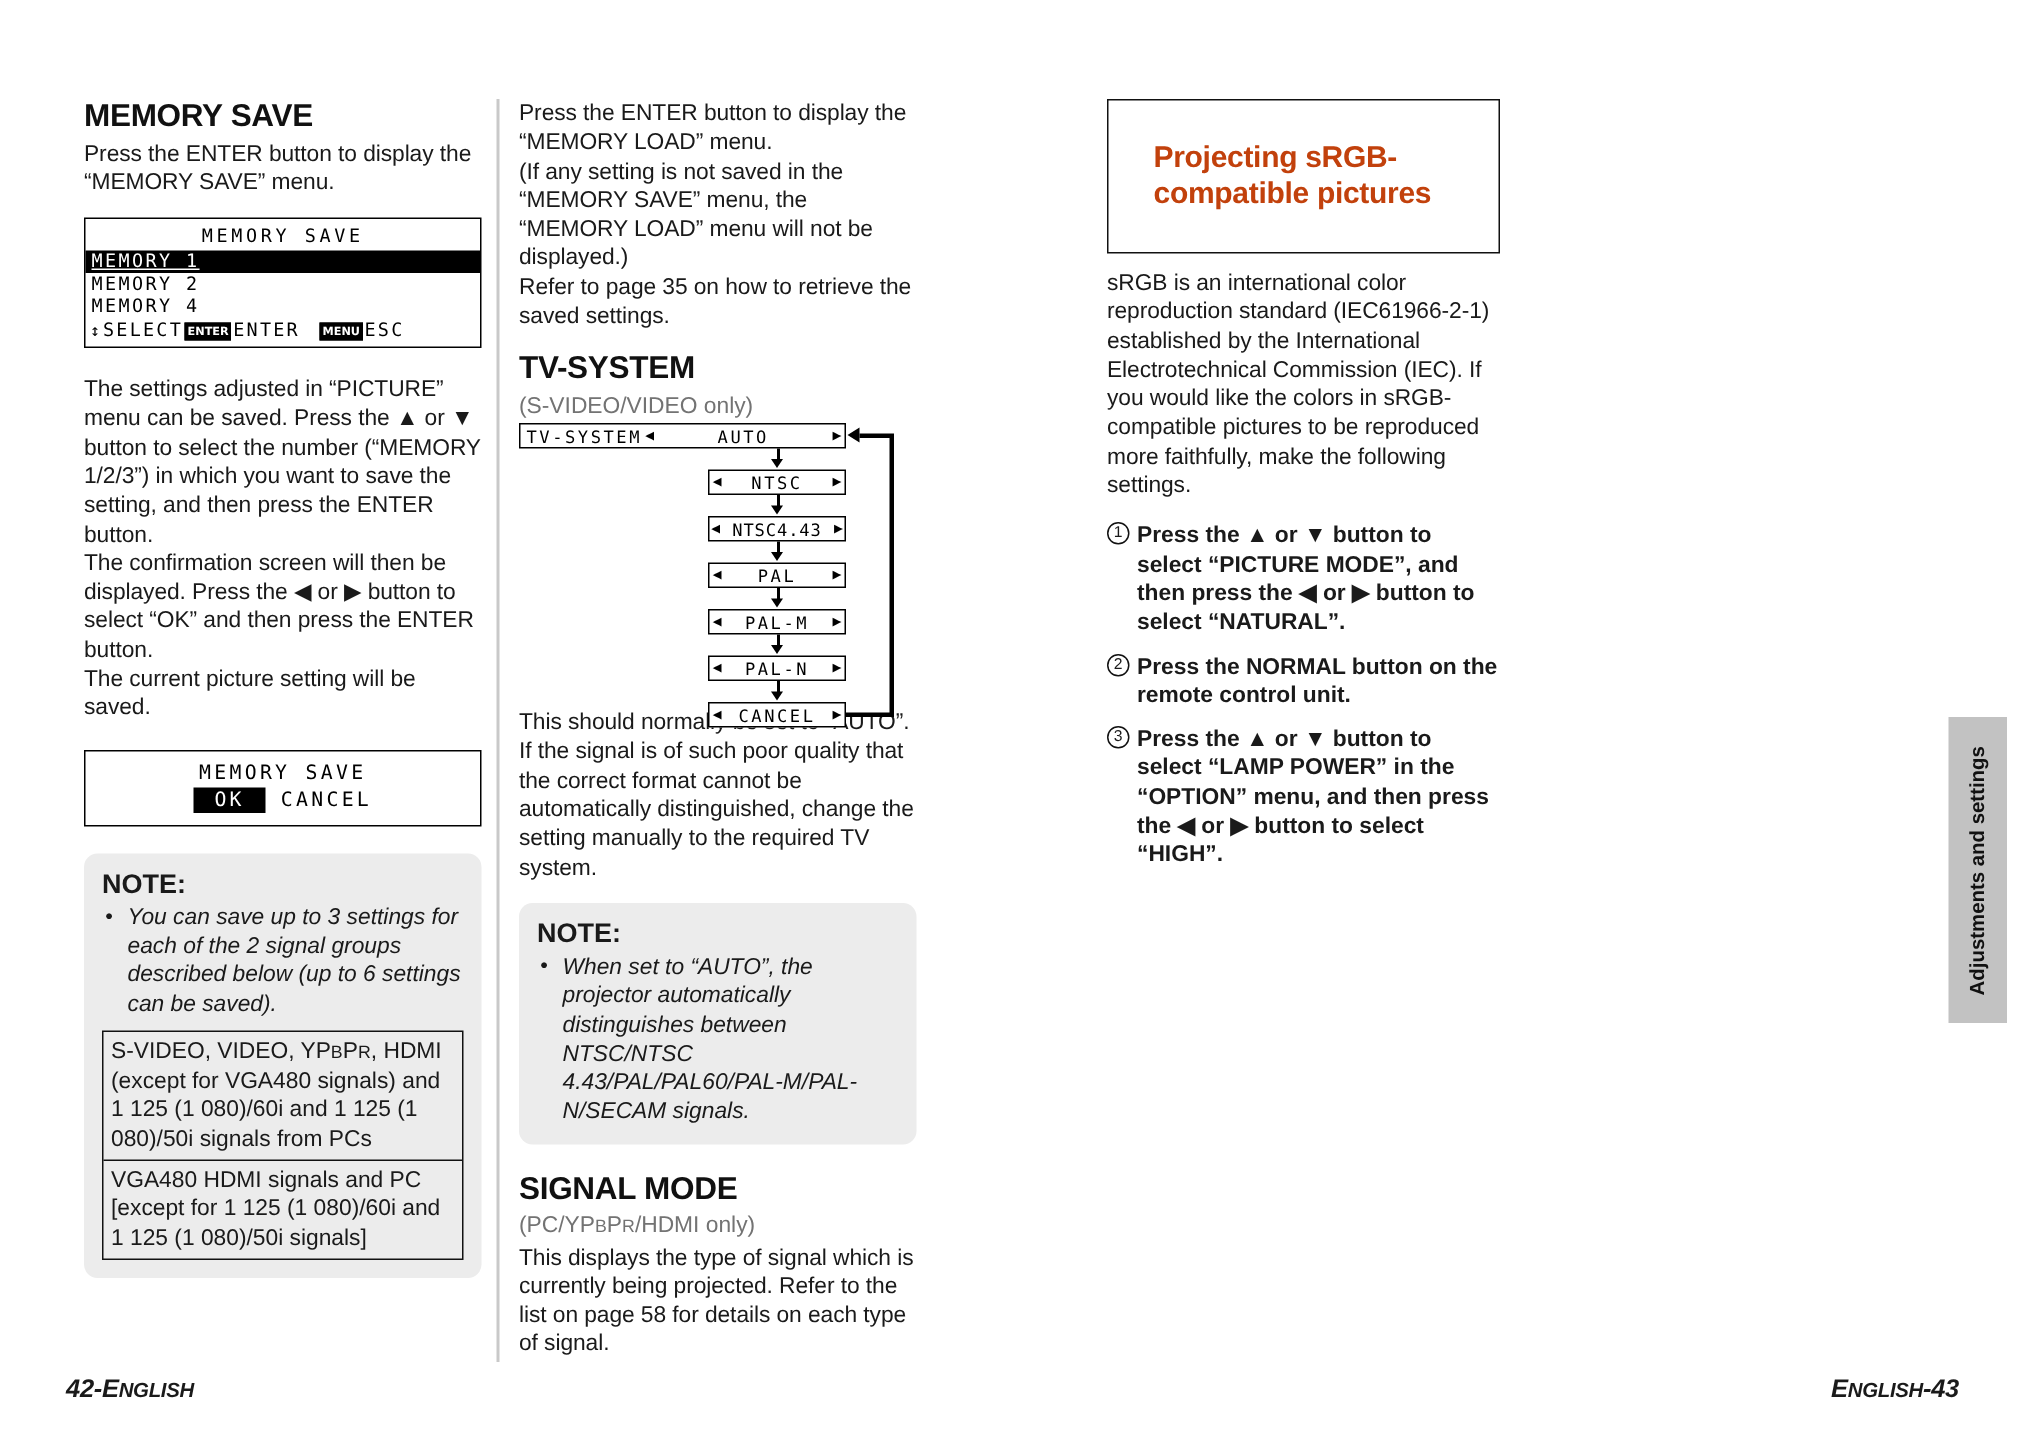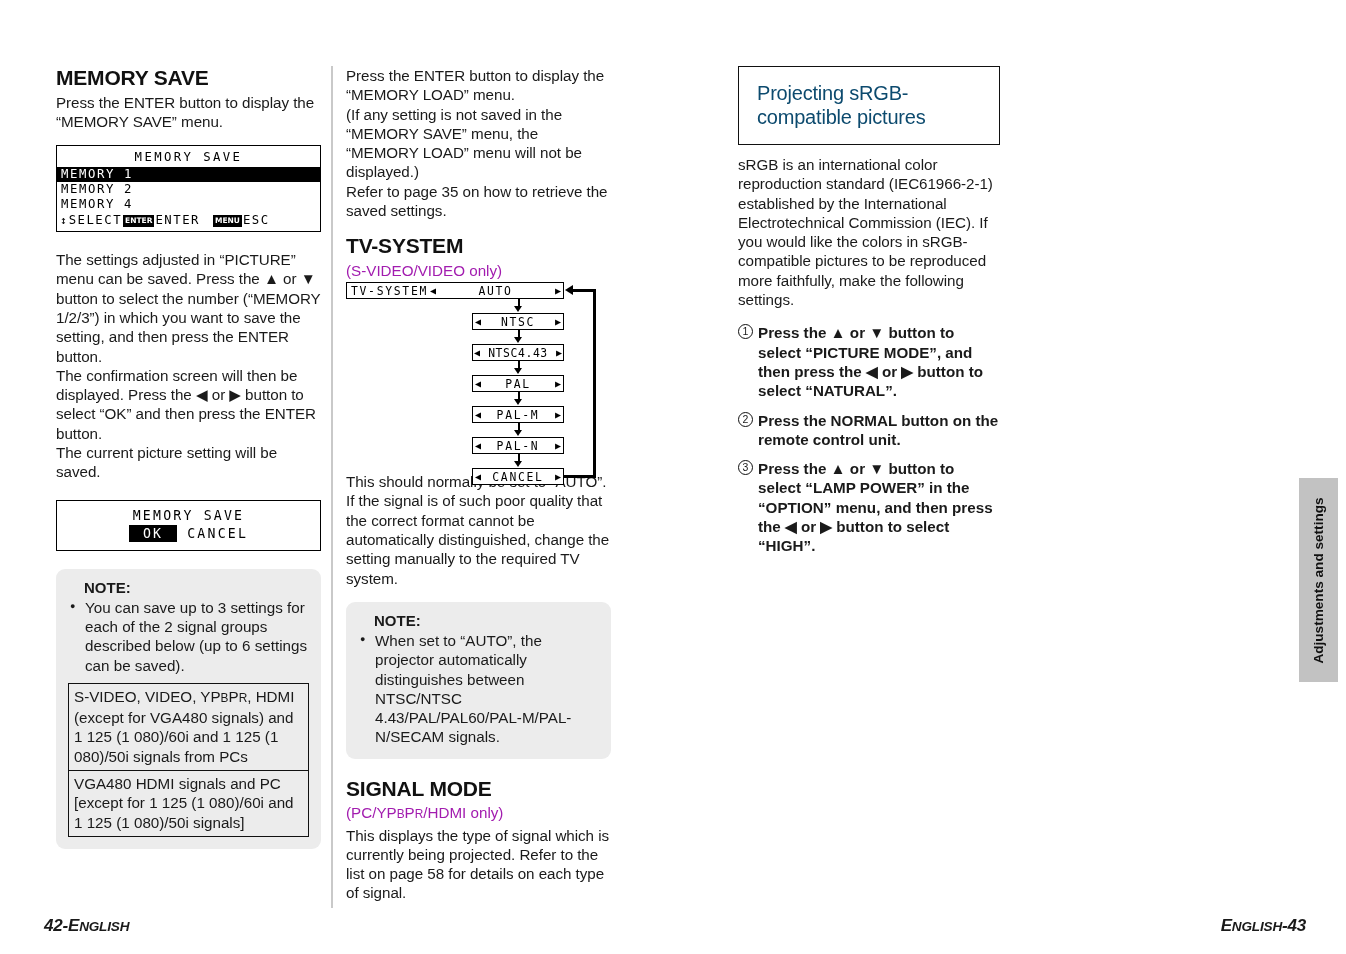--- a/index.html
+++ b/index.html
@@ -30,42 +30,42 @@
   h2.sec {
     font-size:21px; font-weight:bold; letter-spacing:-0.2px;
     margin:0 0 3px 0; line-height:1.12; color:#111;
   }
   p.body {
     font-size:15.2px; line-height:19.3px; margin:0;
     color:#1a1a1a; letter-spacing:-0.05px;
   }
   p.sub {
     font-size:15.2px; line-height:19.3px; margin:0 0 1px 0;
-    color:#a21caf;
+    color:#737373;
   }
   .gap10 { height:10px; }
   .gap14 { height:14px; }
   .gap18 { height:18px; }
 
   .sc { font-size:0.80em; }   
 
   
   .osd {
     border:1.6px solid #000;
     background:#fff;
     font-family:"DejaVu Sans Mono", monospace;
     font-size:12.3px;
     line-height:15px;
     letter-spacing:1.6px;
     color:#000;
     padding:2px 0 3px 0;
   }
   .osd-title { text-align:center; padding:2px 0 2px 0; letter-spacing:2.4px; }
   .osd-row   { padding:0 0 0 4px; white-space:nowrap; }
-  .osd-row.inv { background:#000; color:#fff; }
+  .osd-row.inv { background:#000; color:#fff;text-decoration:underline; }
   .osd-foot {
     padding:1px 0 0 3px; white-space:nowrap;
     display:flex; align-items:center; gap:0px; letter-spacing:1.5px;
   }
   .keycap {
     display:inline-block; background:#000; color:#fff;
     font-size:7.5px; letter-spacing:0px; line-height:10px;
     padding:0 1px; margin:0 1px; border:1px solid #000;
     font-family:"DejaVu Sans", sans-serif; font-weight:bold;
     vertical-align:middle;
@@ -81,25 +81,25 @@
   }
   .osd-confirm .ok {
     background:#000; color:#fff; padding:1px 14px; margin-right:10px;
   }
 
   
   .note {
     background:#ececec; border-radius:9px;
     padding:10px 12px 12px 12px;
   }
-  .note-title { font-size:15px; font-weight:bold; margin:0 0 2px 16px; }
+  .note-title { font-size:18px; font-weight:bold; margin:0 0 2px 0; }
   .note-list { margin:0; padding:0; list-style:none; }
   .note-list li {
     font-size:15.2px; line-height:19.3px;
-    padding-left:17px; position:relative;
+    padding-left:17px; position:relative;font-style:italic;
   }
   .note-list li:before {
     content:"\25CF"; position:absolute; left:2px; top:-1px; font-size:9px;
   }
   .group-table { border:1.4px solid #111; background:#ececec; margin-top:8px; }
   .group-row {
     font-size:15.2px; line-height:19.3px; padding:3px 5px 4px 5px;
   }
   .group-row + .group-row { border-top:1.4px solid #111; }
 
@@ -133,22 +133,22 @@
     position:absolute; width:0; height:0;
     border-top:5.5px solid transparent; border-bottom:5.5px solid transparent;
     border-right:8px solid #000;
   }
 
   
   .titlebox {
     border:1.6px solid #111; padding:10px 12px 11px 14px;
   }
   .titlebox h1 {
-    margin:4px; font-size:20px; font-weight:normal; line-height:24px;
-    letter-spacing:-0.2px; color:#0c4a6e;
+    margin:16px; font-size:20px; font-weight:bold; line-height:24px;
+    letter-spacing:-0.2px; color:#c2410c;
   }
   ol.steps { margin:0; padding:0; list-style:none; }
   ol.steps li {
     font-size:15.2px; line-height:19.3px; font-weight:bold;
     padding-left:20px; position:relative; margin-bottom:10px;
   }
   .cnum {
     position:absolute; left:0; top:1px;
     width:15px; height:15px; border:1.3px solid #111; border-radius:50%;
     font-size:10.5px; font-weight:normal; line-height:13px; text-align:center;

